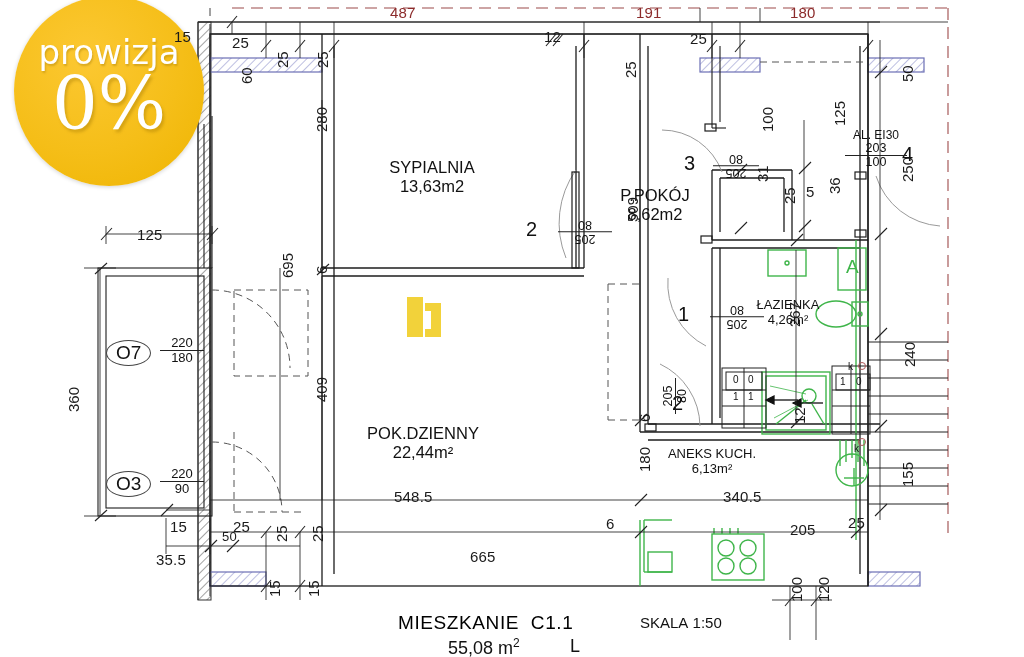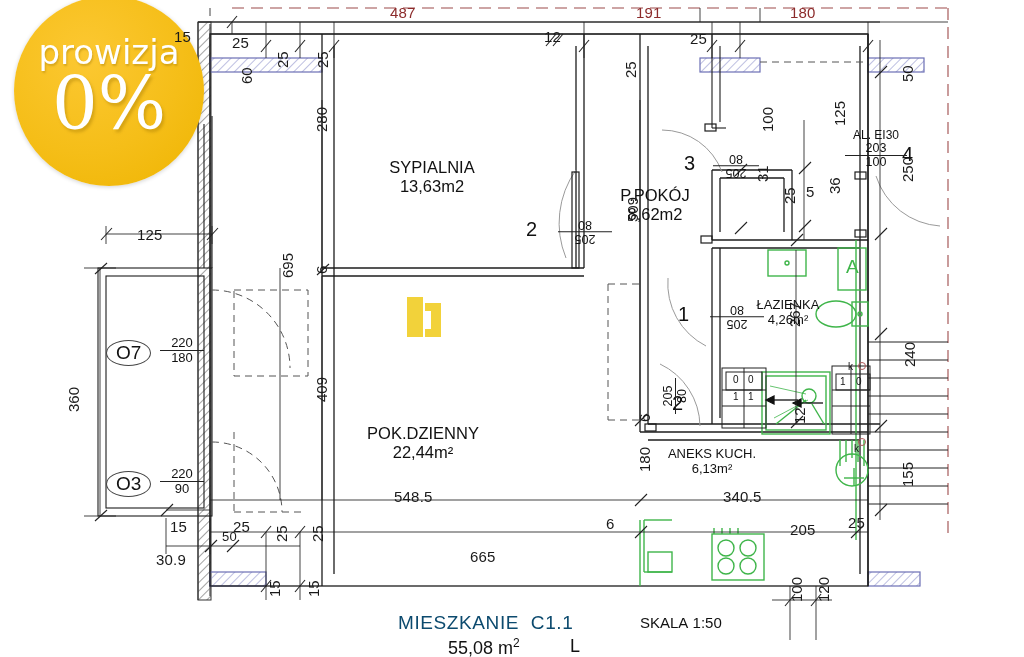--- a/index.html
+++ b/index.html
@@ -4,21 +4,21 @@
 <style>
   html,body{margin:0;padding:0;background:#fff;}
   body{font-family:"Liberation Sans",sans-serif;}
   #stage{position:relative;width:1024px;height:657px;background:#ffffff;overflow:hidden;}
   svg#plan{position:absolute;left:0;top:0;width:1024px;height:657px;}
   .lbl{position:absolute;font-family:"Liberation Sans",sans-serif;color:#111;white-space:nowrap;}
   .dim{font-size:15px;color:#1a1a1a;letter-spacing:.2px;}
   .dimv{font-size:15px;color:#1a1a1a;transform-origin:left top;}
   .room{font-size:16.5px;color:#111;text-align:center;}
   .roomA{font-size:13px;color:#111;text-align:center;}
-  .title{font-size:19px;color:#0c4a6e;letter-spacing:.6px;}
+  .title{font-size:19px;color:#000000;letter-spacing:.6px;}
   .title2{font-size:18px;color:#111;}
   .small{font-size:12px;}
   .tiny{font-size:10px;}
   .mark{font-size:20px;color:#111;}
   .frac{font-size:12.5px;color:#111;text-align:center;line-height:1.05;}
   .fracflip{transform:rotate(180deg);}
   .badge{position:absolute;left:14px;top:-4px;width:190px;height:190px;border-radius:50%;
         background:radial-gradient(circle at 38% 32%, #fcc832 0%, #f5be18 55%, #eeb400 100%);
         box-shadow:0 1px 4px rgba(0,0,0,.18);}
   .badge .b1{position:absolute;top:36px;left:0;width:100%;text-align:center;color:#fff;
@@ -415,21 +415,21 @@
 
   <div class="lbl dim" style="left:394px;top:488px;">548.5</div>
   <div class="lbl dim" style="left:723px;top:488px;">340.5</div>
   <div class="lbl dim" style="left:470px;top:548px;">665</div>
   <div class="lbl dim" style="left:790px;top:521px;">205</div>
   <div class="lbl dim" style="left:848px;top:514px;">25</div>
   <div class="lbl dim" style="left:606px;top:515px;">6</div>
   <div class="lbl dim" style="left:170px;top:518px;">15</div>
   <div class="lbl dim" style="left:233px;top:518px;">25</div>
   <div class="lbl dim" style="left:222px;top:529px;font-size:13px;">50</div>
-  <div class="lbl dim" style="left:156px;top:551px;">30.9</div>
+  <div class="lbl dim" style="left:156px;top:551px;">35.5</div>
   <div class="lbl dim" style="left:137px;top:226px;">125</div>
 
   <div class="lbl tiny" style="left:733px;top:374px;">0</div>
   <div class="lbl tiny" style="left:748px;top:374px;">0</div>
   <div class="lbl tiny" style="left:733px;top:391px;">1</div>
   <div class="lbl tiny" style="left:748px;top:391px;">1</div>
   <div class="lbl tiny" style="left:840px;top:376px;">1</div>
   <div class="lbl tiny" style="left:856px;top:376px;">0</div>
   <div class="lbl tiny" style="left:848px;top:361px;">k</div>
   <div class="lbl tiny" style="left:854px;top:443px;">k</div>

